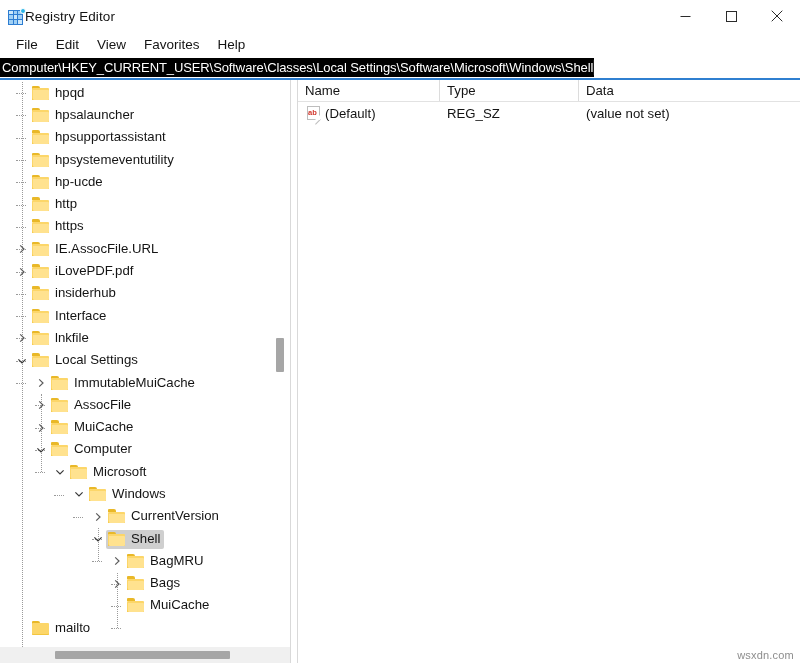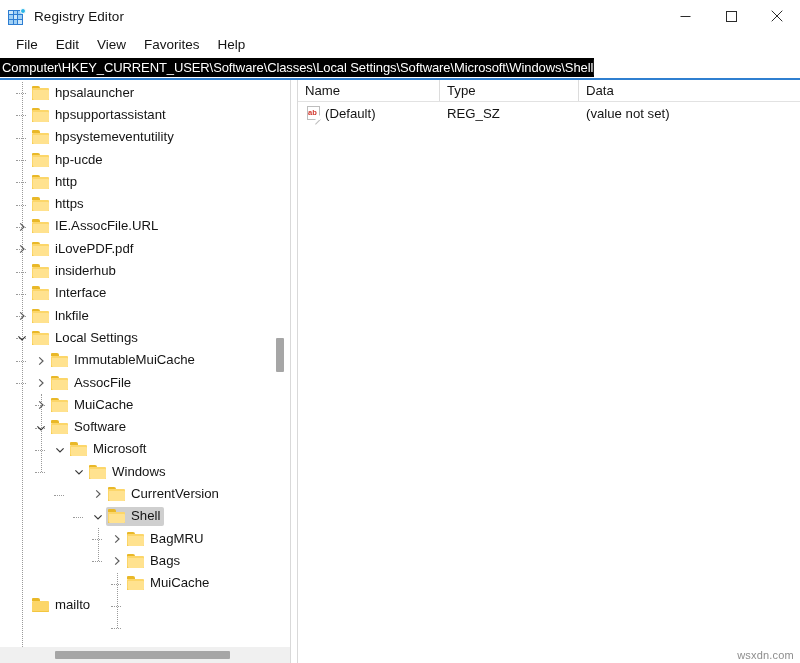--- a/index.html
+++ b/index.html
@@ -28,21 +28,20 @@
     flex: 0 0 32px;
     display: flex;
     align-items: center;
     background: #ffffff;
     position: relative;
   }
   .title-left {
     display: flex;
     align-items: center;
     padding-left: 8px;
-    gap: 9px;
     text-align: right;
   }
   .app-icon {
     width: 17px; height: 17px;
     position: relative;
     flex: 0 0 17px;
   }
   .app-icon .grid {
     position: absolute;
     left: 0; top: 2px;
@@ -424,20 +423,32 @@
         <div class="tree" id="tree">
             <div class="tree-row">
               <div style="flex: 0 0 14px;"></div>
               <div class="twisty"></div>
               <div class="tree-label-wrap">
                 <span class="folder">
                   <span class="tab"></span>
                   <span class="body"></span>
                   <span class="front"></span>
                 </span>
+                <span class="tree-text">hpqd</span>
+              </div>
+            </div>
+            <div class="tree-row">
+              <div style="flex: 0 0 14px;"></div>
+              <div class="twisty"></div>
+              <div class="tree-label-wrap">
+                <span class="folder">
+                  <span class="tab"></span>
+                  <span class="body"></span>
+                  <span class="front"></span>
+                </span>
                 <span class="tree-text">hpsalauncher</span>
               </div>
             </div>
             <div class="tree-row">
               <div style="flex: 0 0 14px;"></div>
               <div class="twisty"></div>
               <div class="tree-label-wrap">
                 <span class="folder">
                   <span class="tab"></span>
                   <span class="body"></span>
@@ -636,21 +647,21 @@
                 <svg width="10" height="10" viewBox="0 0 10 10">
                   <polyline points="1.4,3.3 5,7 8.6,3.3" fill="none" stroke="#3a3a3a" stroke-width="1.2"></polyline>
                 </svg>
               </div>
               <div class="tree-label-wrap">
                 <span class="folder">
                   <span class="tab"></span>
                   <span class="body"></span>
                   <span class="front"></span>
                 </span>
-                <span class="tree-text">Software</span>
+                <span class="tree-text">Computer</span>
               </div>
             </div>
             <div class="tree-row">
               <div style="flex: 0 0 52px;"></div>
               <div class="twisty">
                 <svg width="10" height="10" viewBox="0 0 10 10">
                   <polyline points="1.4,3.3 5,7 8.6,3.3" fill="none" stroke="#3a3a3a" stroke-width="1.2"></polyline>
                 </svg>
               </div>
               <div class="tree-label-wrap">

